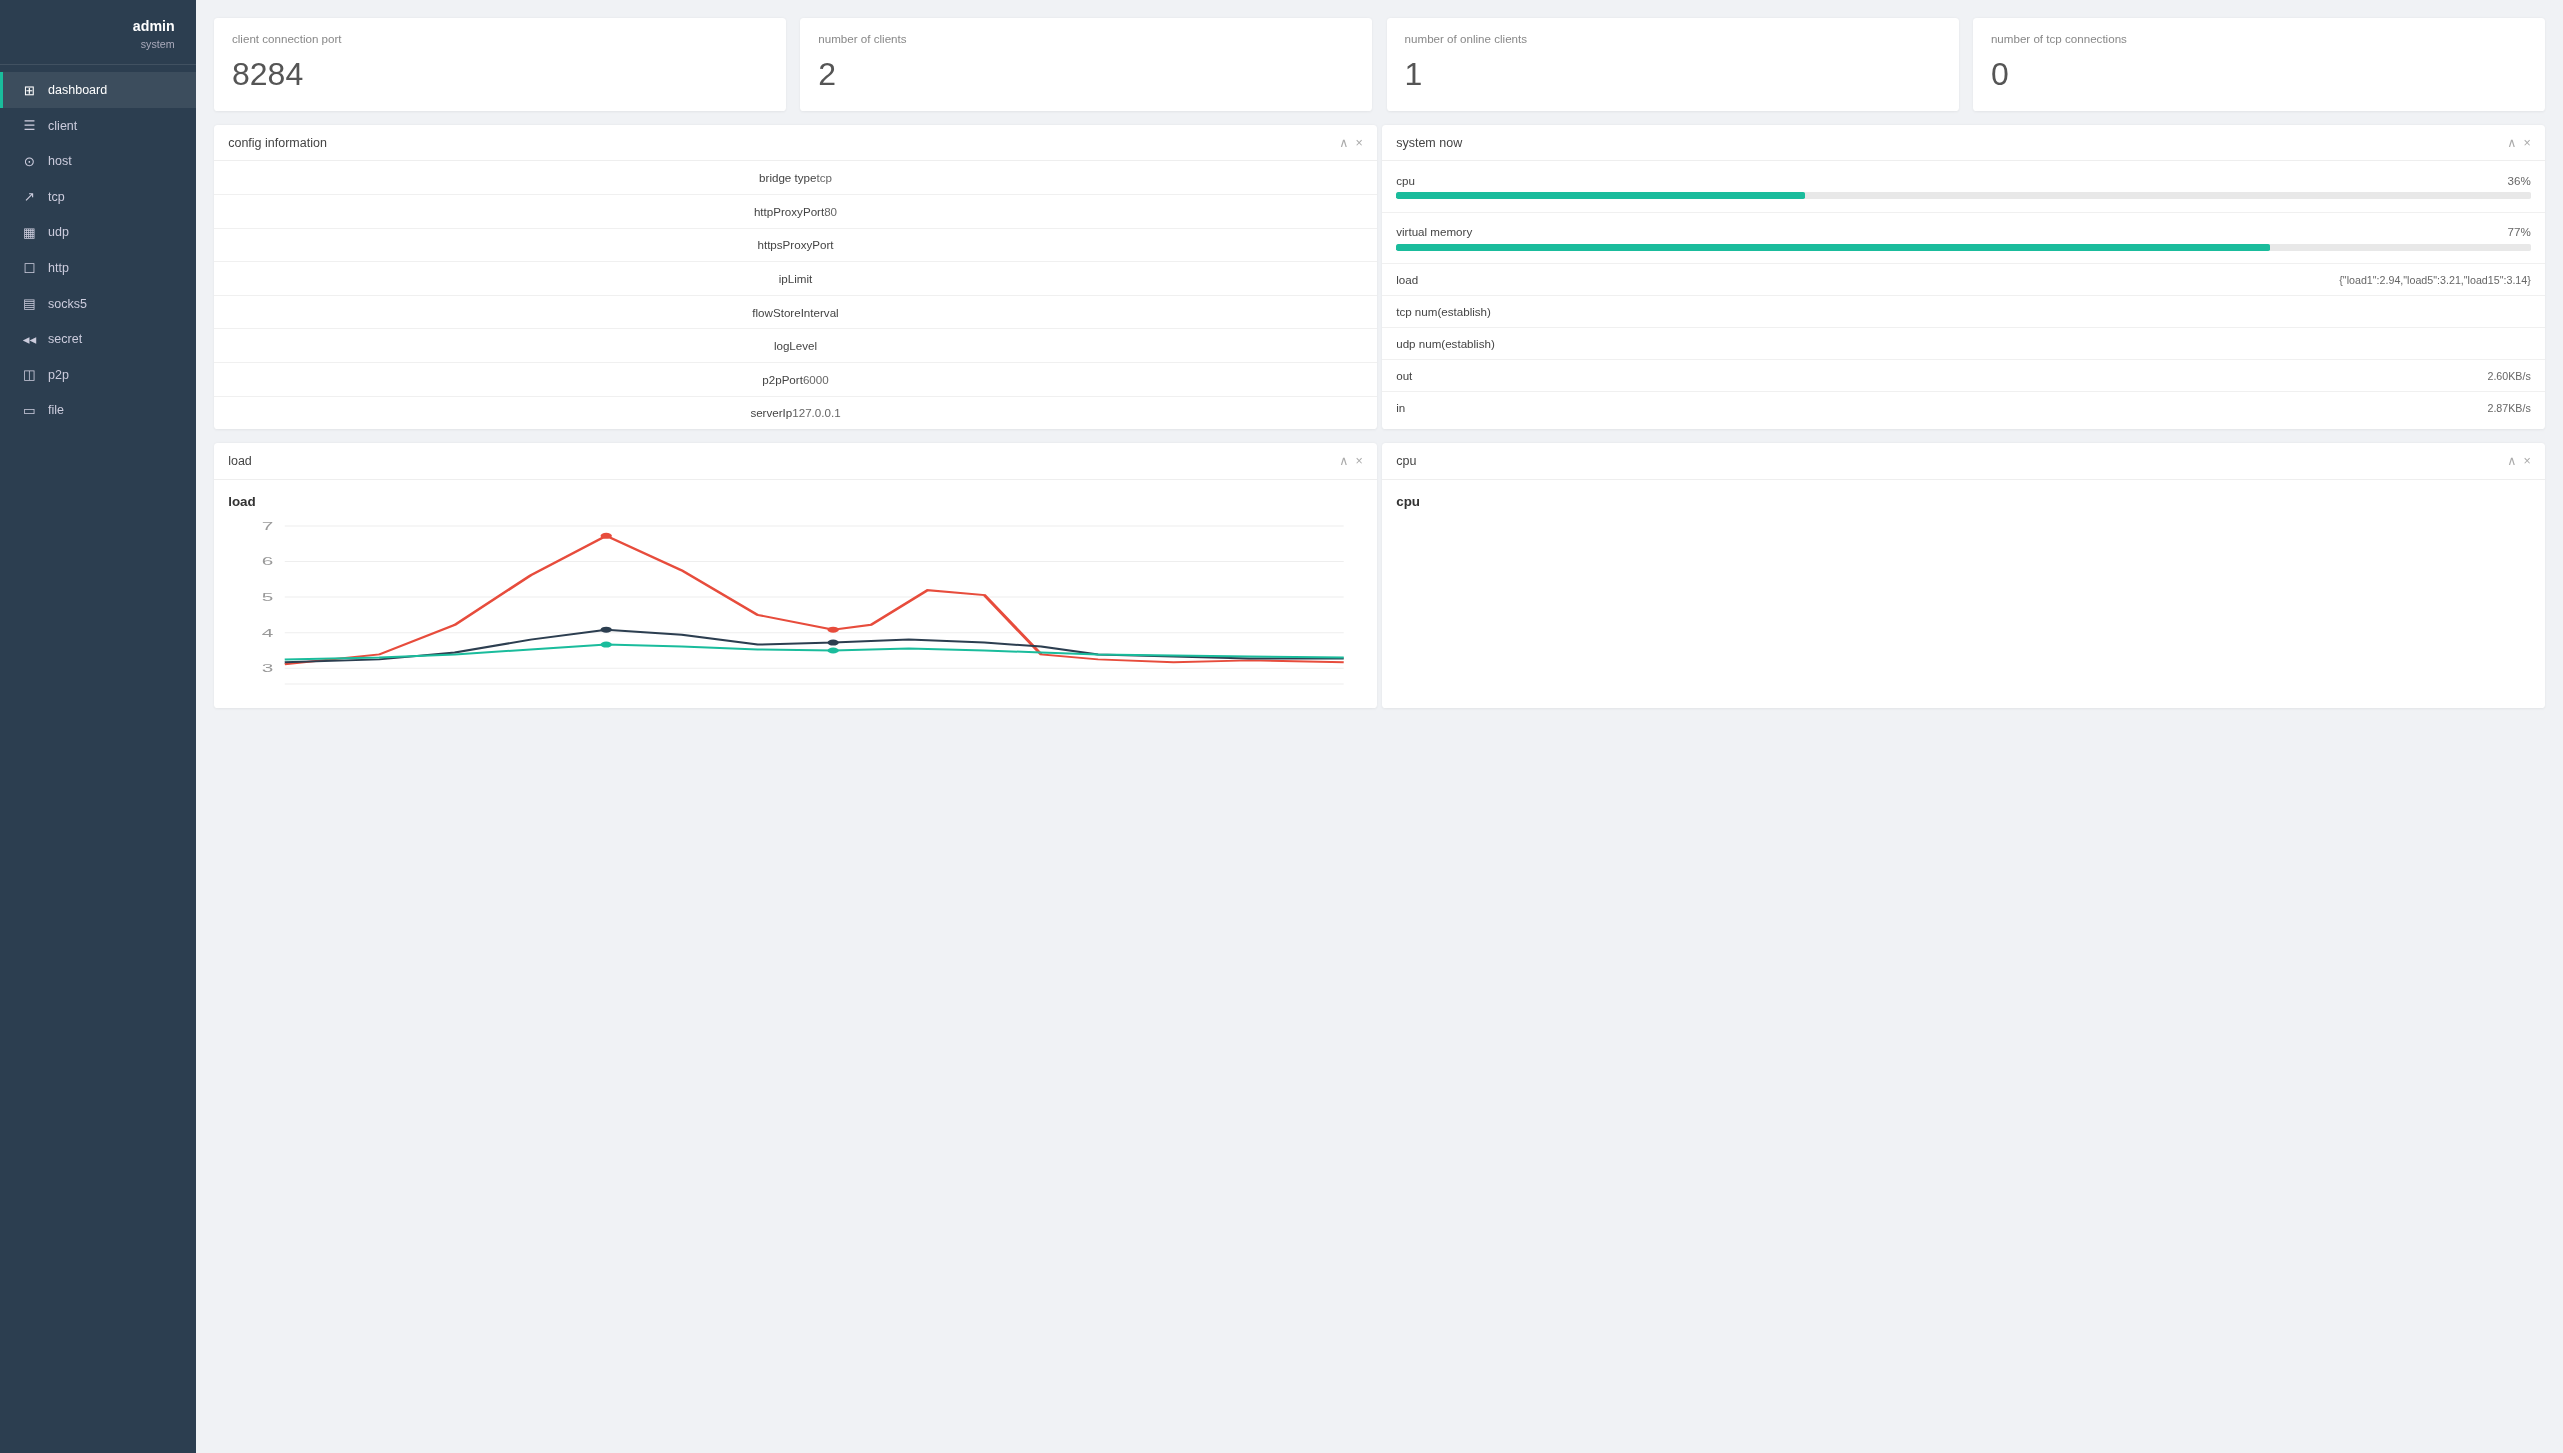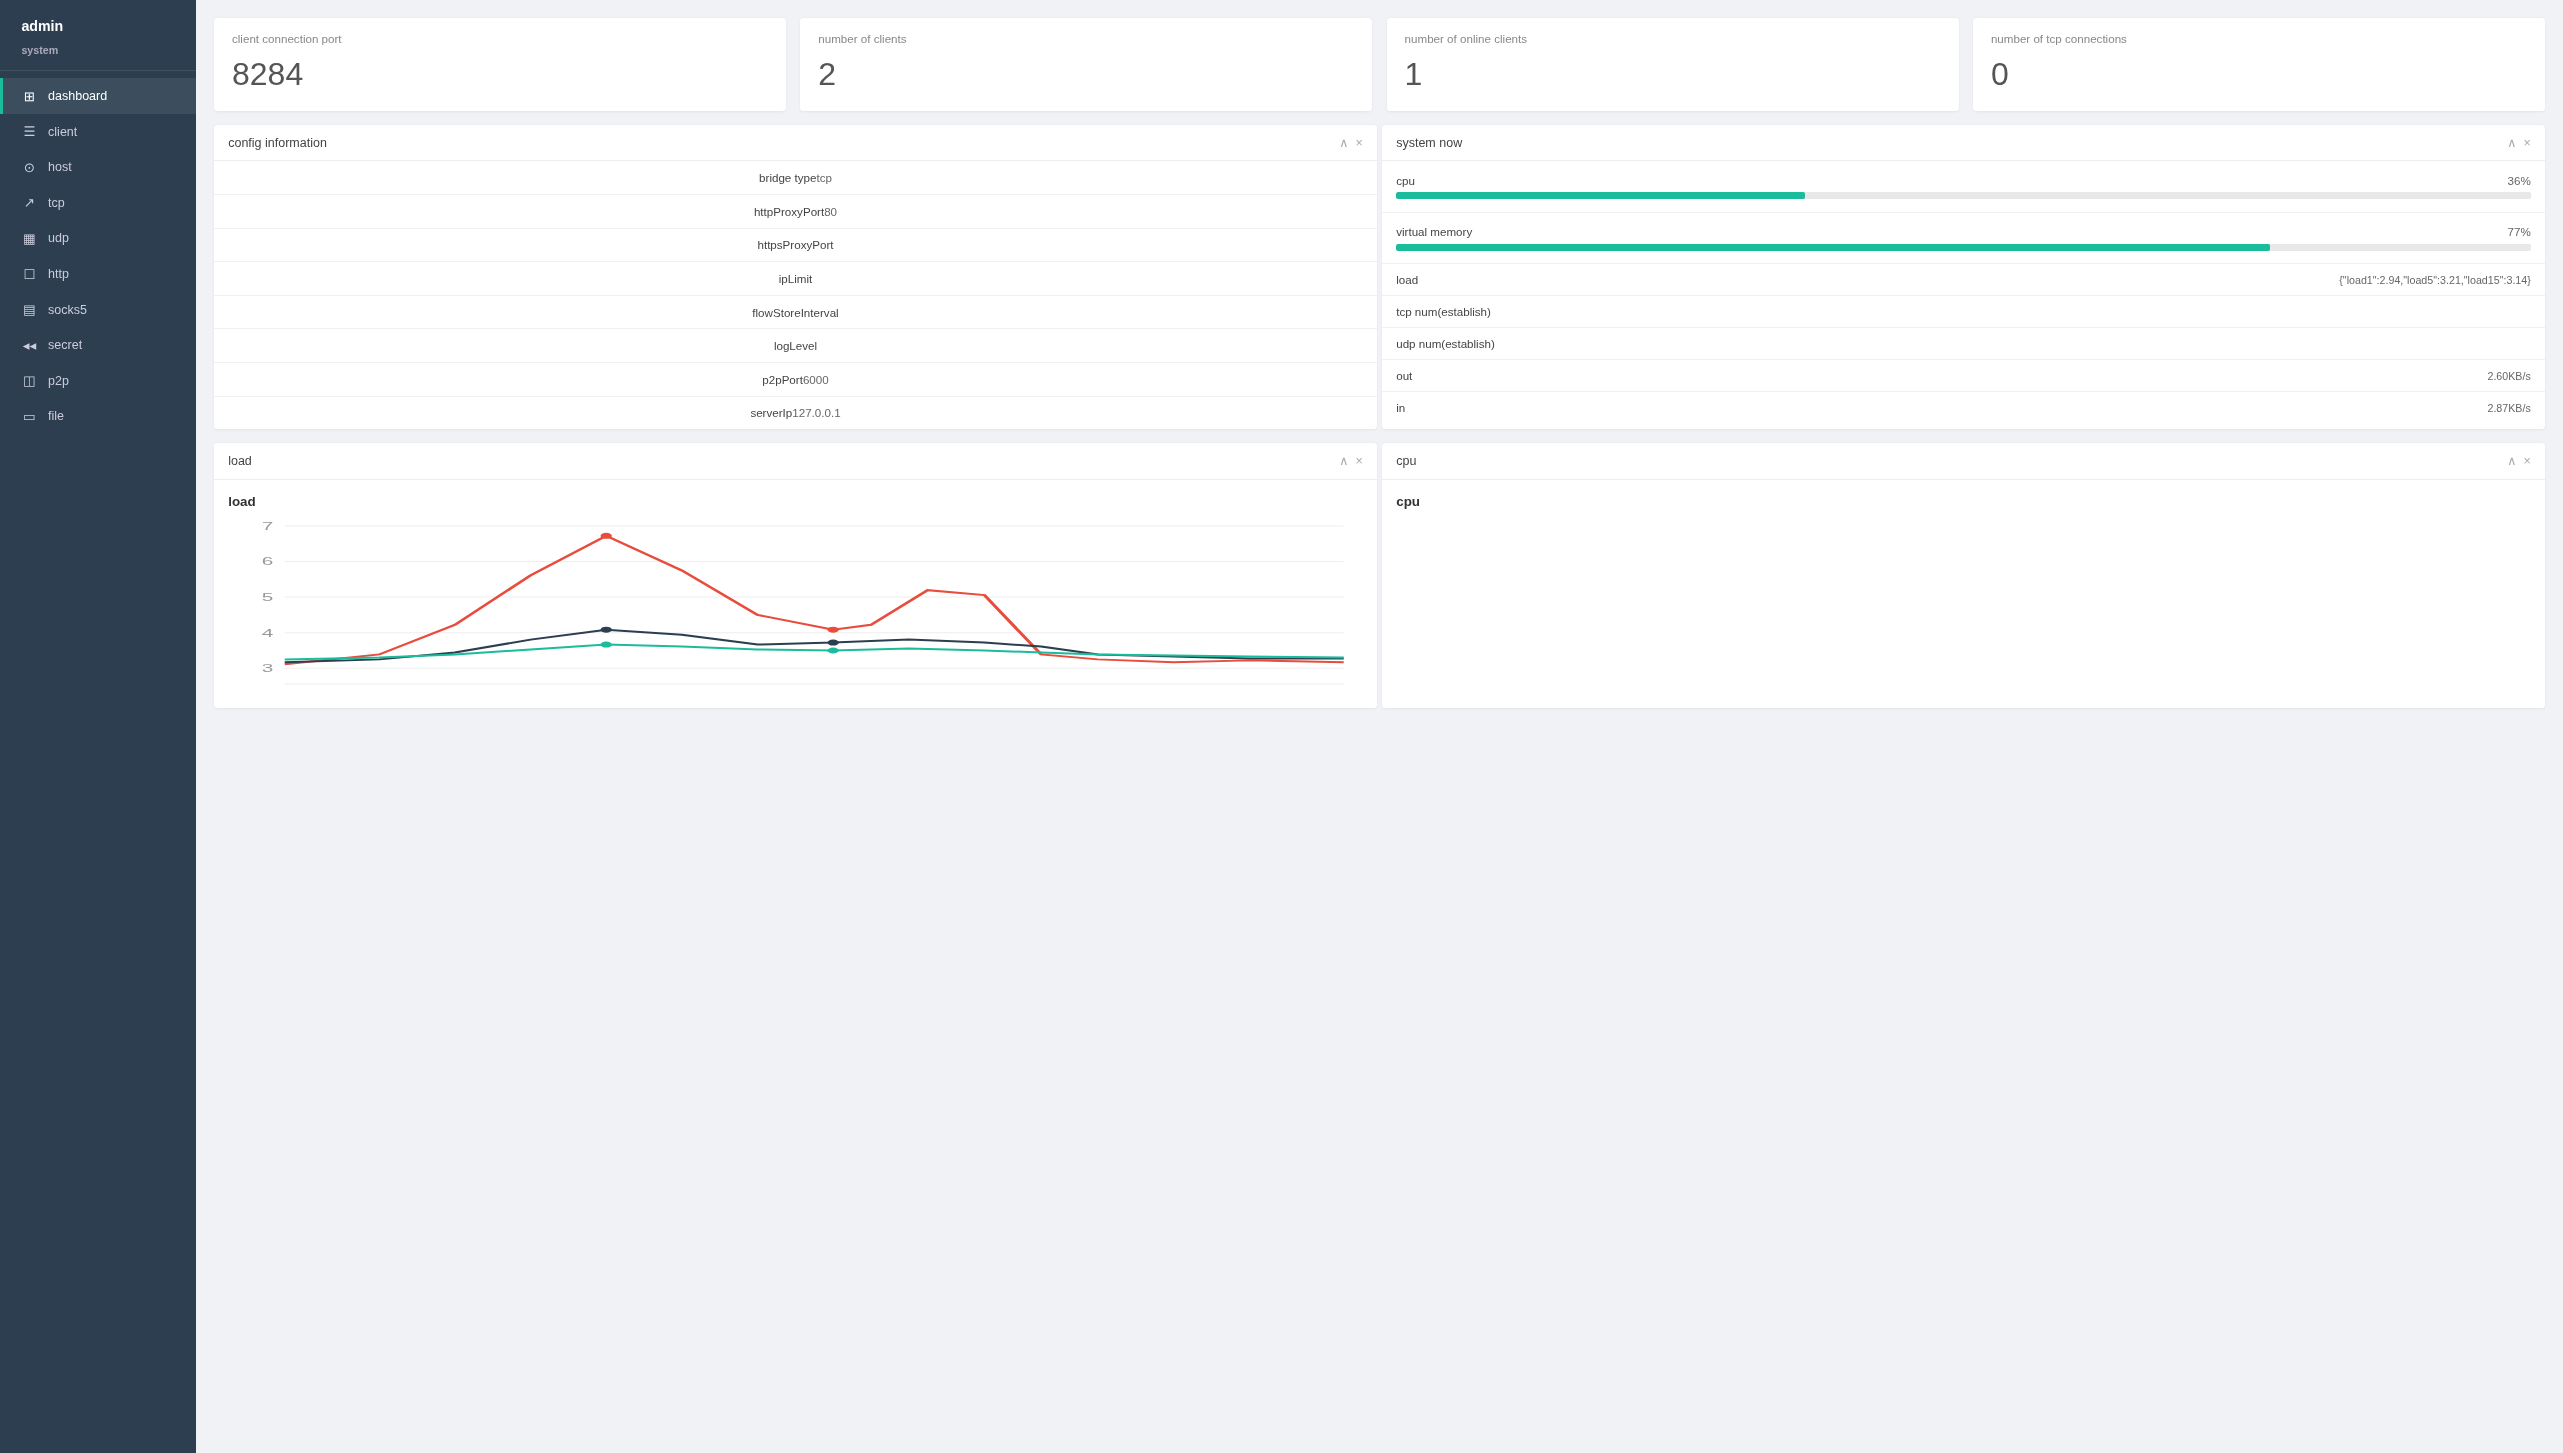--- a/index.html
+++ b/index.html
@@ -6,35 +6,35 @@
     body { font-family: -apple-system, BlinkMacSystemFont, 'Segoe UI', sans-serif; background: #f0f2f5; display: flex; height: 100vh; overflow: hidden; }
 
     
     .sidebar {
       width: 196px;
       background: #2c3e50;
       color: #fff;
       display: flex;
       flex-direction: column;
       flex-shrink: 0;
+      text-align: right;
     }
     .sidebar-header {
       padding: 18px 21.4px 14.2px;
       border-bottom: 0.9px solid rgba(255,255,255,0.1);
     }
     .sidebar-header .admin-name {
       font-size: 14.2px;
       font-weight: 600;
       color: #fff;
     }
     .sidebar-header .admin-role {
       font-size: 10.7px;
       color: #aab;
-      margin-top: 10px;
-      font-weight: bold;
+      margin-top: 4px;
     }
     .sidebar-nav {
       flex: 1;
       padding: 7.1px 0;
     }
     .nav-item {
       display: flex;
       align-items: center;
       padding: 9.8px 21.4px;
       cursor: pointer;

